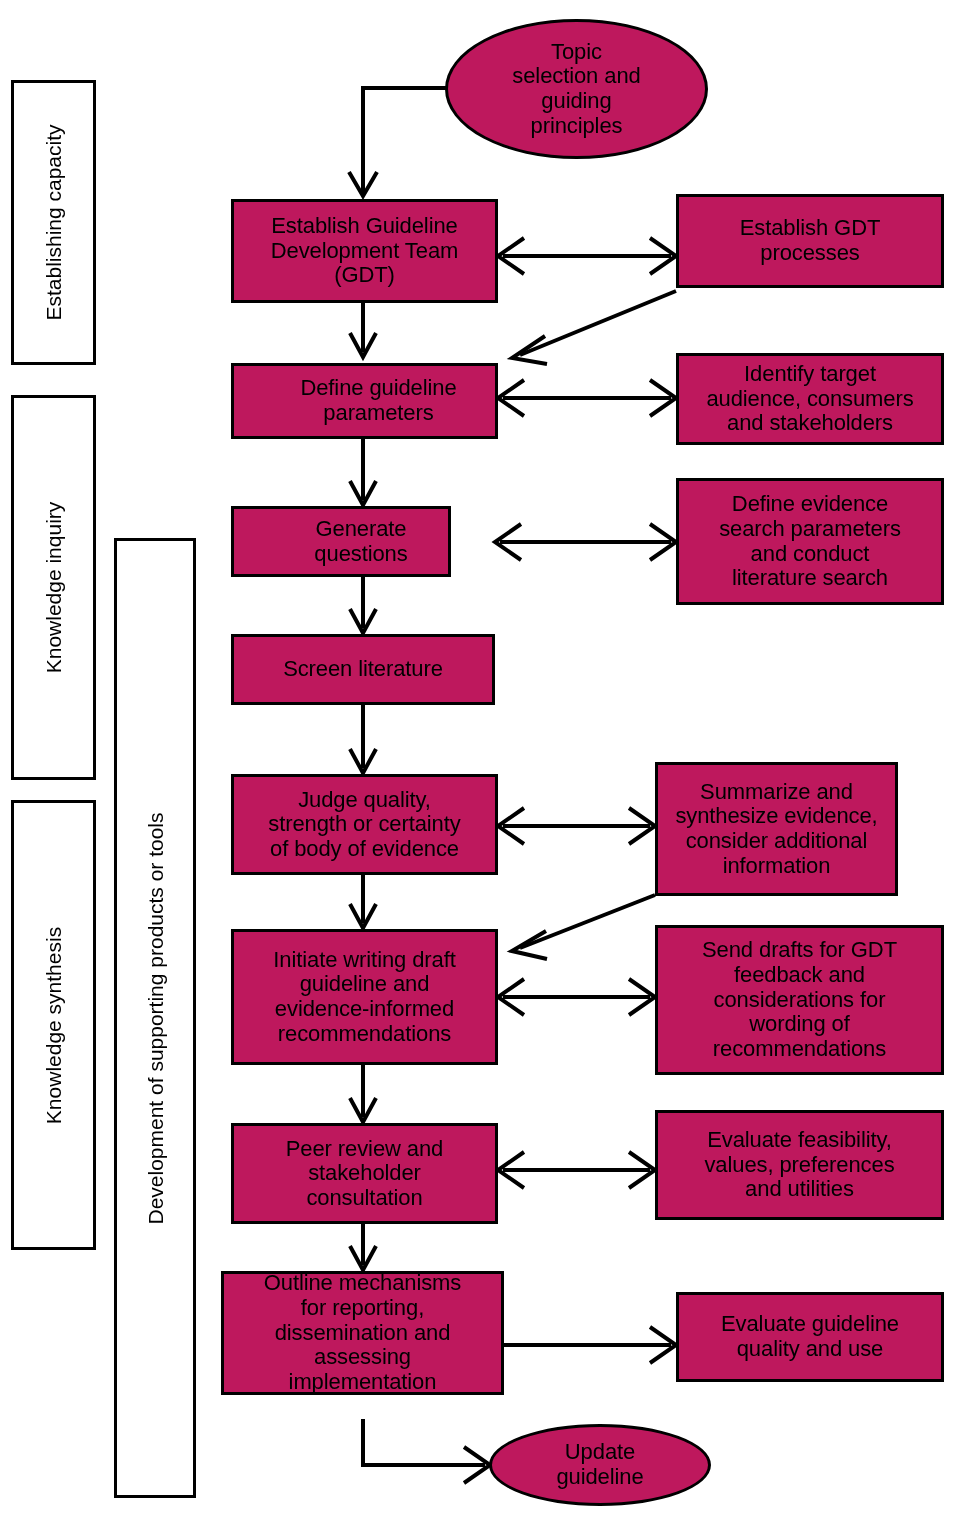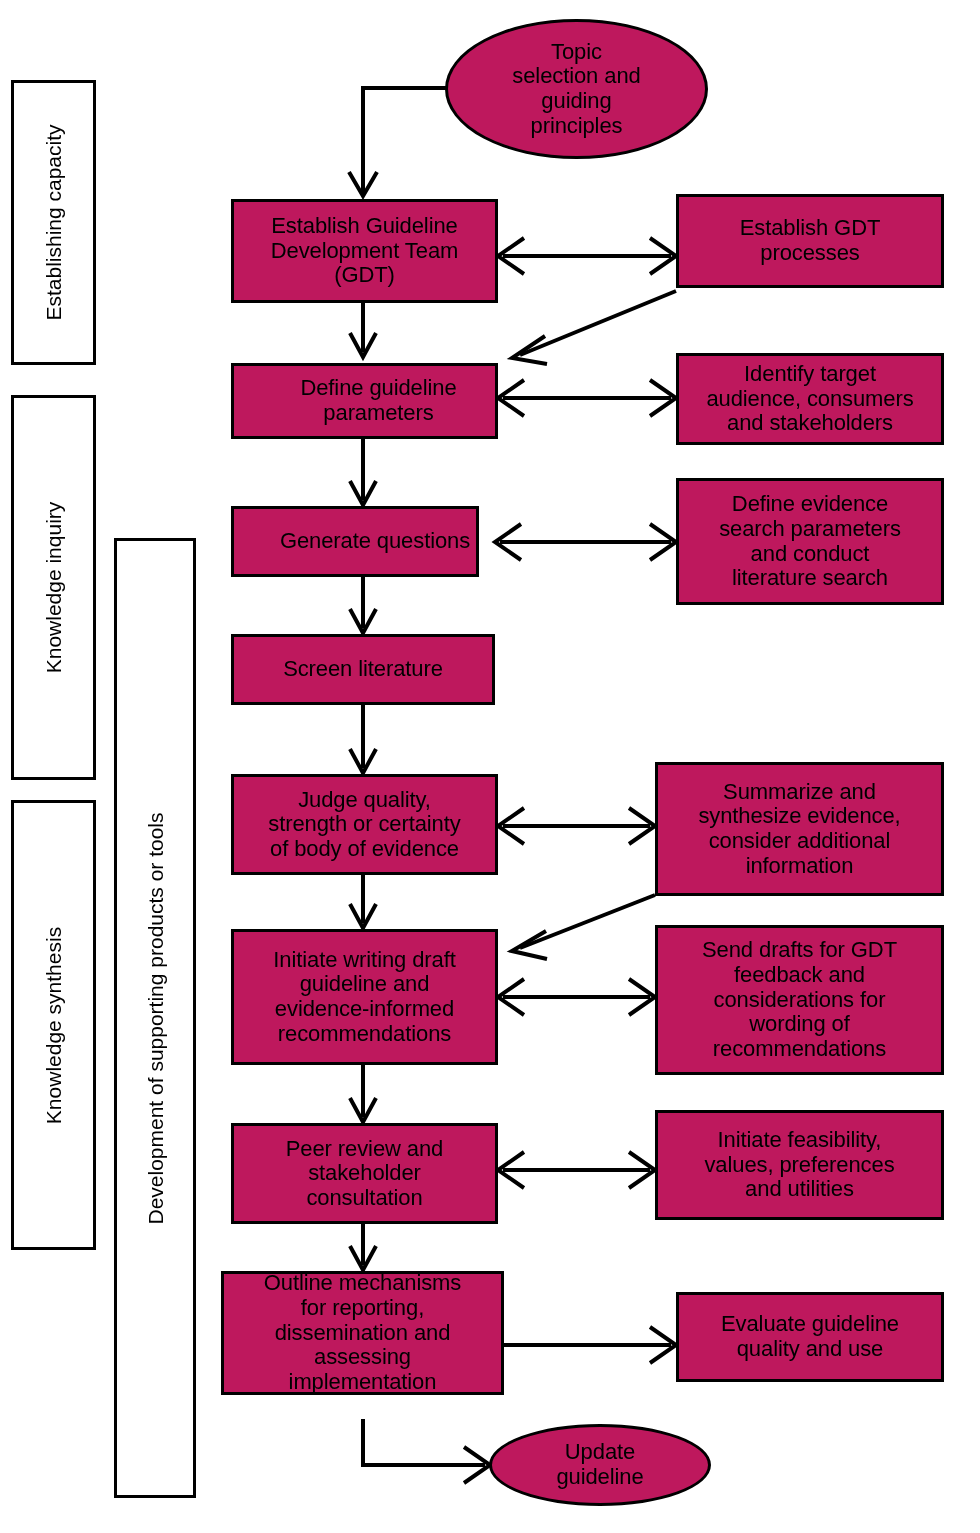--- a/index.html
+++ b/index.html
@@ -205,21 +205,21 @@
     <span class="node-text fs-22">Establish Guideline
 Development Team
 (GDT)</span>
   </div>
 
   <div class="node rect-node" style="left:231px; top:363px; width:267px; height:76px;padding-left:28px;">
     <span class="node-text fs-22">Define guideline
 parameters</span>
   </div>
 
-  <div class="node rect-node" style="left:231px; top:506px; width:248px; height:71px;padding-left:40px;">
+  <div class="node rect-node" style="left:231px; top:506px; width:220px; height:71px;padding-left:40px;">
     <span class="node-text fs-22">Generate questions</span>
   </div>
 
   <div class="node rect-node" style="left:231px; top:634px; width:264px; height:71px;">
     <span class="node-text fs-22">Screen literature</span>
   </div>
 
   <div class="node rect-node" style="left:231px; top:774px; width:267px; height:101px;">
     <span class="node-text fs-22">Judge quality,
 strength or certainty
@@ -263,37 +263,37 @@
 and stakeholders</span>
   </div>
 
   <div class="node rect-node" style="left:676px; top:478px; width:268px; height:127px;">
     <span class="node-text fs-22">Define evidence
 search parameters
 and conduct
 literature search</span>
   </div>
 
-  <div class="node rect-node" style="left:655px; top:762px; width:289px; height:134px;">
+  <div class="node rect-node" style="left:655px; top:762px; width:243px; height:134px;">
     <span class="node-text fs-22">Summarize and
 synthesize evidence,
 consider additional
 information</span>
   </div>
 
   <div class="node rect-node" style="left:655px; top:925px; width:289px; height:150px;">
     <span class="node-text fs-22">Send drafts for GDT
 feedback and
 considerations for
 wording of
 recommendations</span>
   </div>
 
   <div class="node rect-node" style="left:655px; top:1110px; width:289px; height:110px;">
-    <span class="node-text fs-22">Initiate feasibility,
+    <span class="node-text fs-22">Evaluate feasibility,
 values, preferences
 and utilities</span>
   </div>
 
   <div class="node rect-node" style="left:676px; top:1292px; width:268px; height:90px;">
     <span class="node-text fs-22">Evaluate guideline
 quality and use</span>
   </div>
 
 </div>

